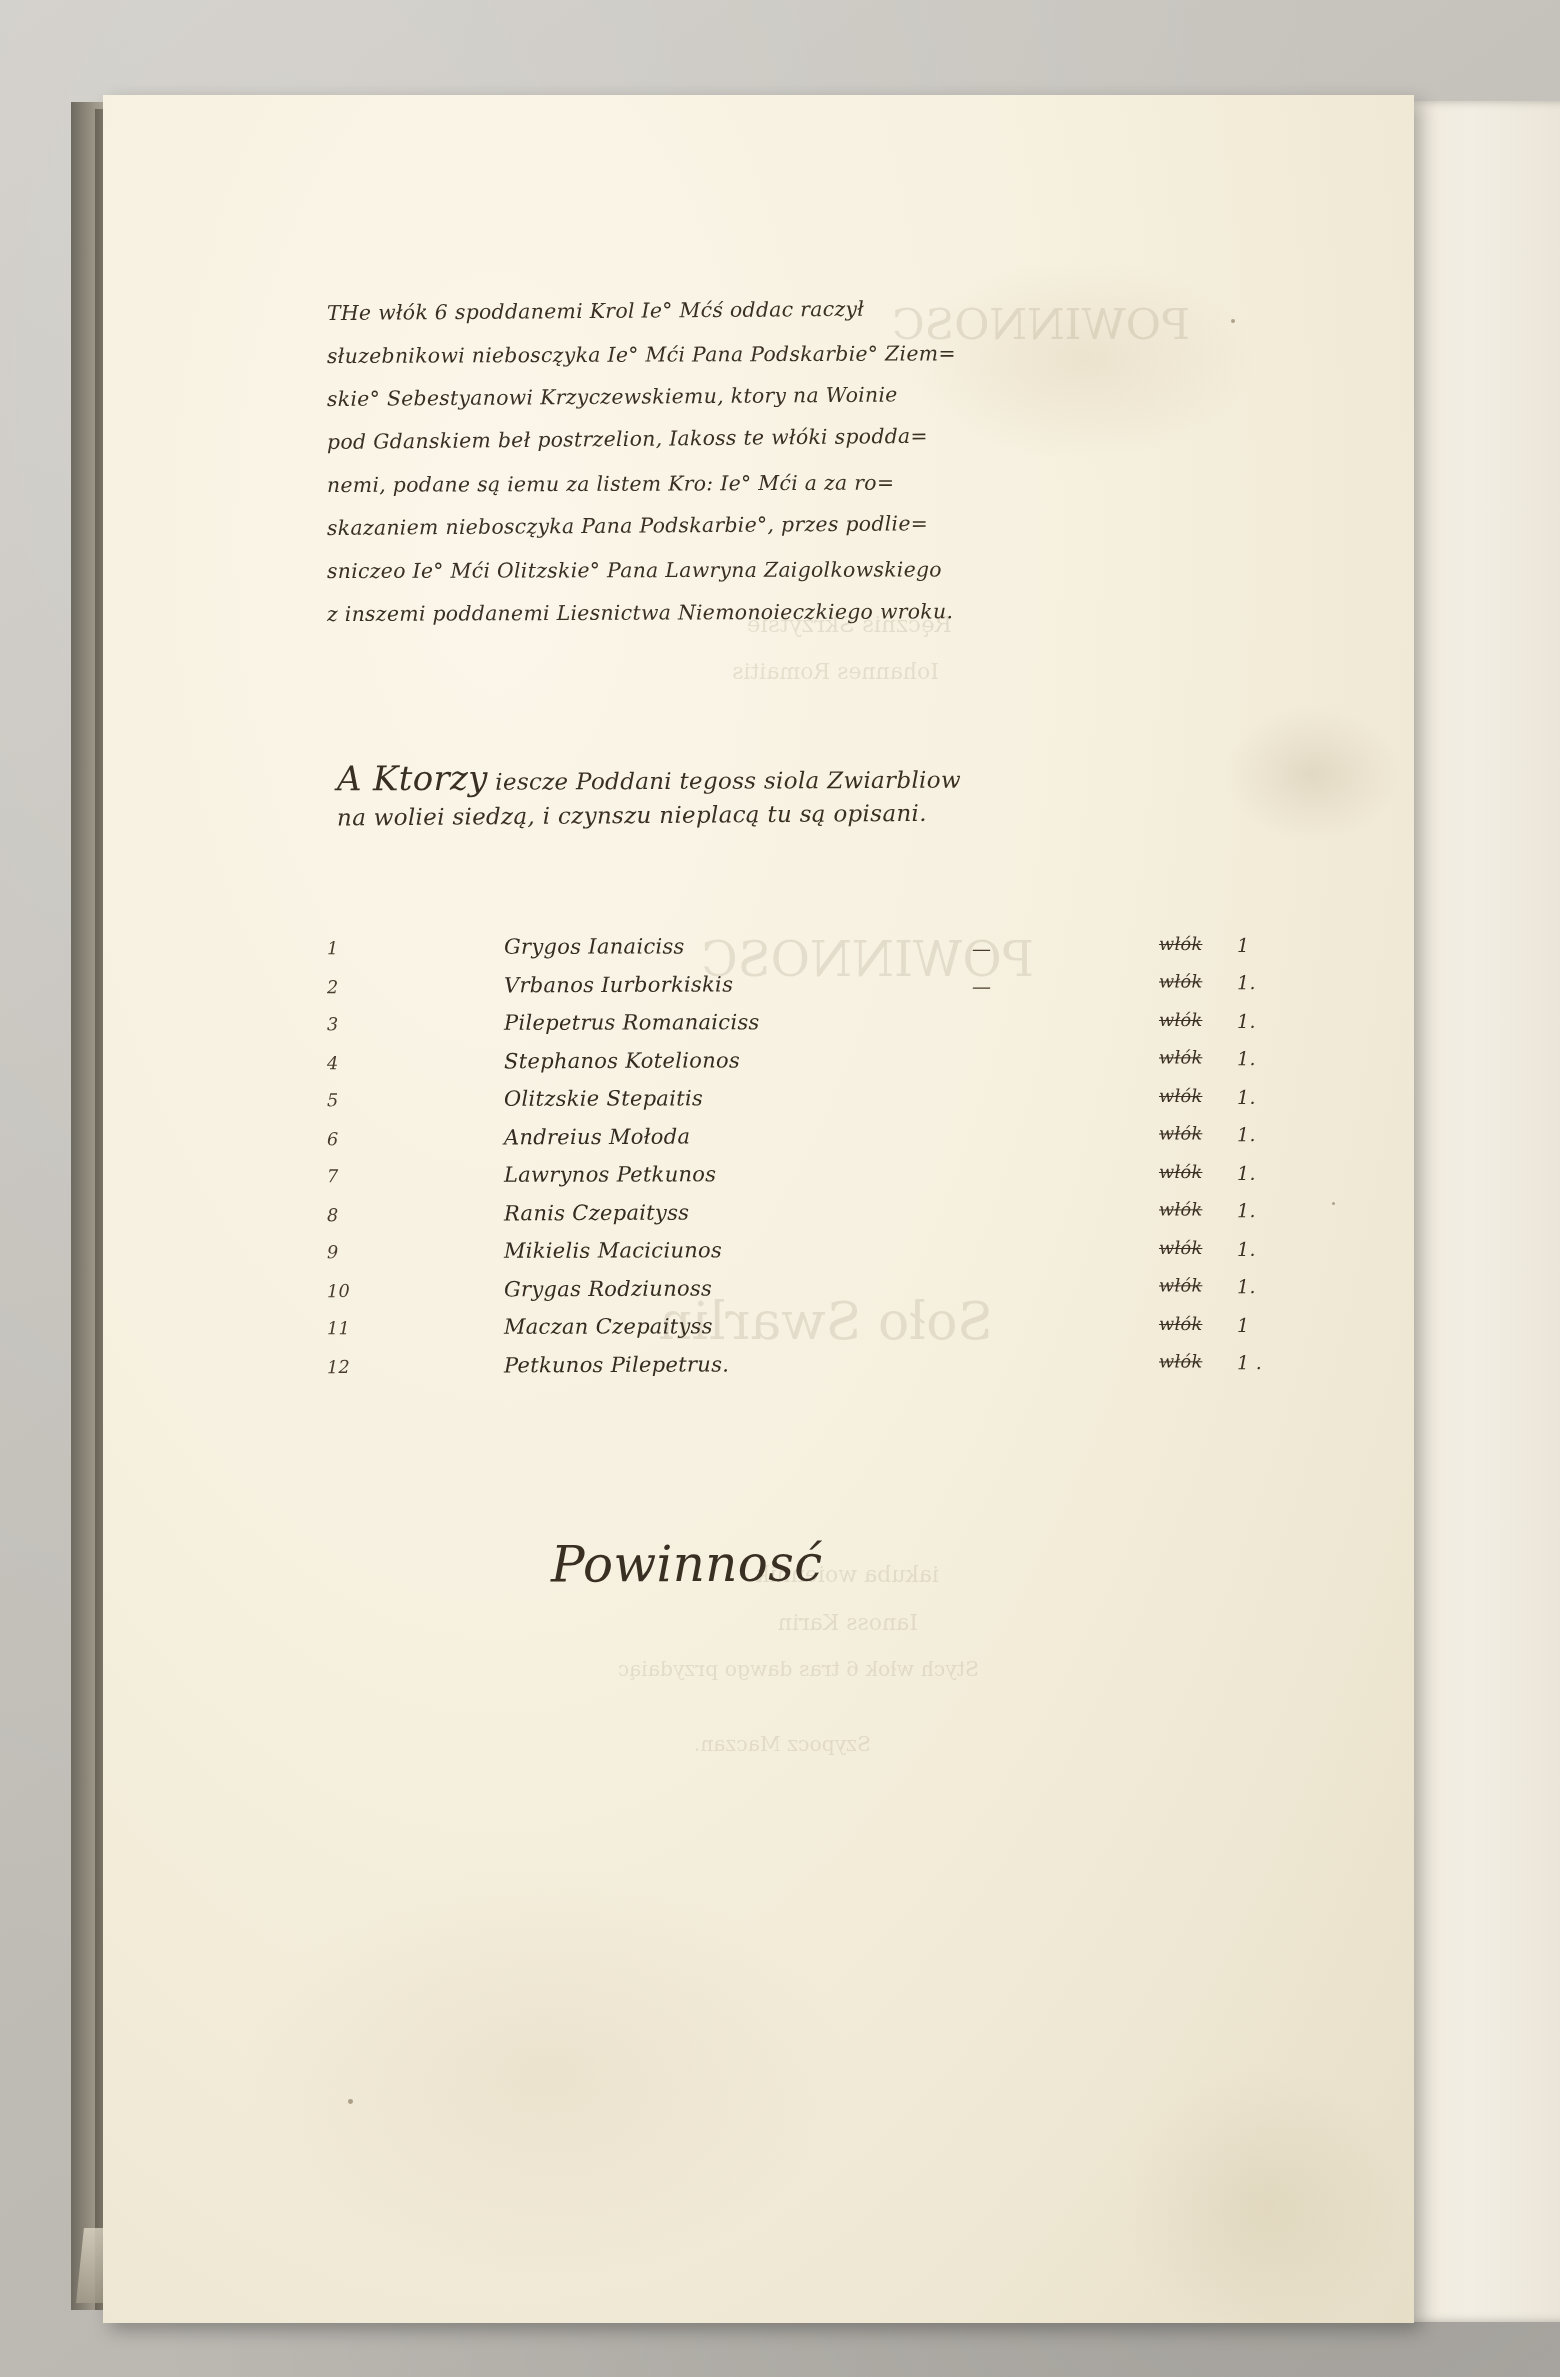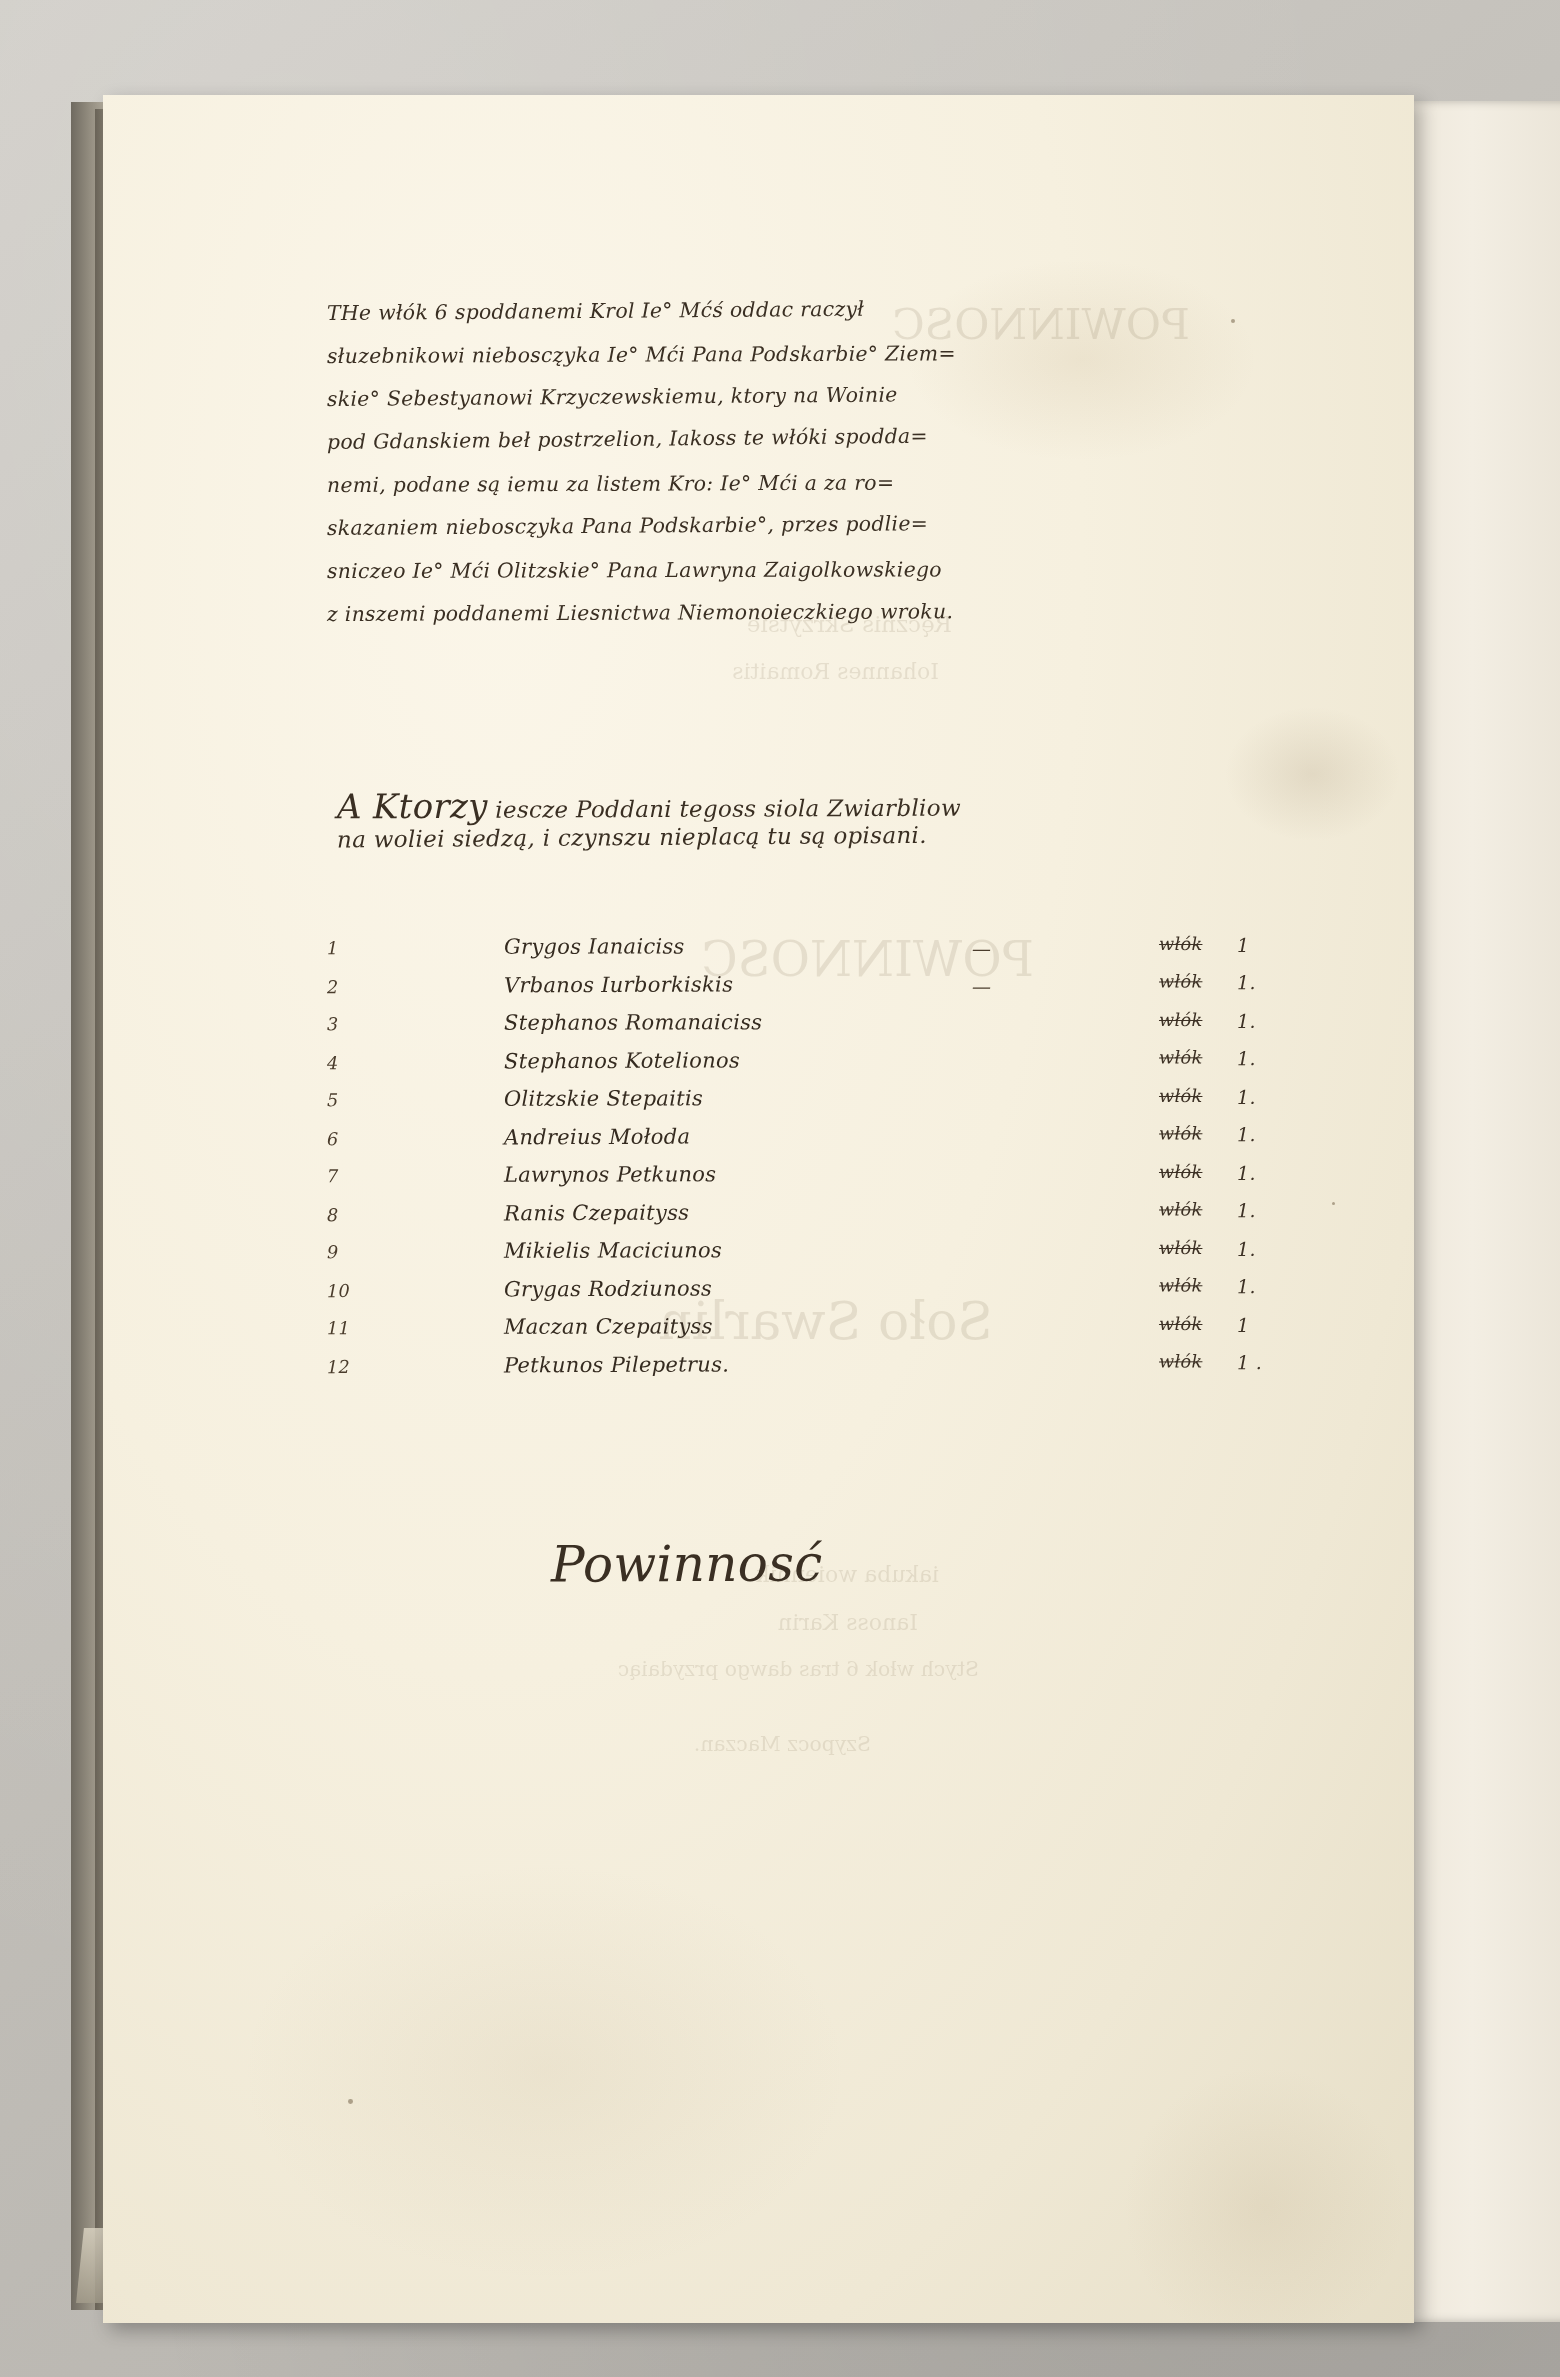--- a/index.html
+++ b/index.html
@@ -123,23 +123,23 @@
     color:#3a2f23;
     white-space:nowrap;
   }
   .line{ display:block; white-space:nowrap; }
 
   #para1{ left:224px; top:197px; }
   #para1 .line{ transform-origin:left center; }
 
   #heading-a{
     position:absolute;
-    left:234px; top:696px;
+    left:234px; top:665px;
     font-size:23px;
-    line-height:28px;
+    line-height:34px;
     color:#3a2f23;
   }
   #heading-a .big{ font-size:34px; }
 
   
   #list{
     position:absolute;
     left:224px; top:839px;
     width:985px;
   }
@@ -271,21 +271,21 @@
         <div class="row w2">
           <span class="num">2</span>
           <span class="nm">Vrbanos Iurborkiskis</span>
           <span class="dash">—</span>
           <span class="unit">włók</span>
           <span class="qty">1.</span>
         </div>
 
         <div class="row w4">
           <span class="num">3</span>
-          <span class="nm">Stephanos Romanaiciss</span>
+          <span class="nm">Pilepetrus Romanaiciss</span>
           <span class="dash"></span>
           <span class="unit">włók</span>
           <span class="qty">1.</span>
         </div>
 
         <div class="row w2">
           <span class="num">4</span>
           <span class="nm">Stephanos Kotelionos</span>
           <span class="dash"></span>
           <span class="unit">włók</span>

